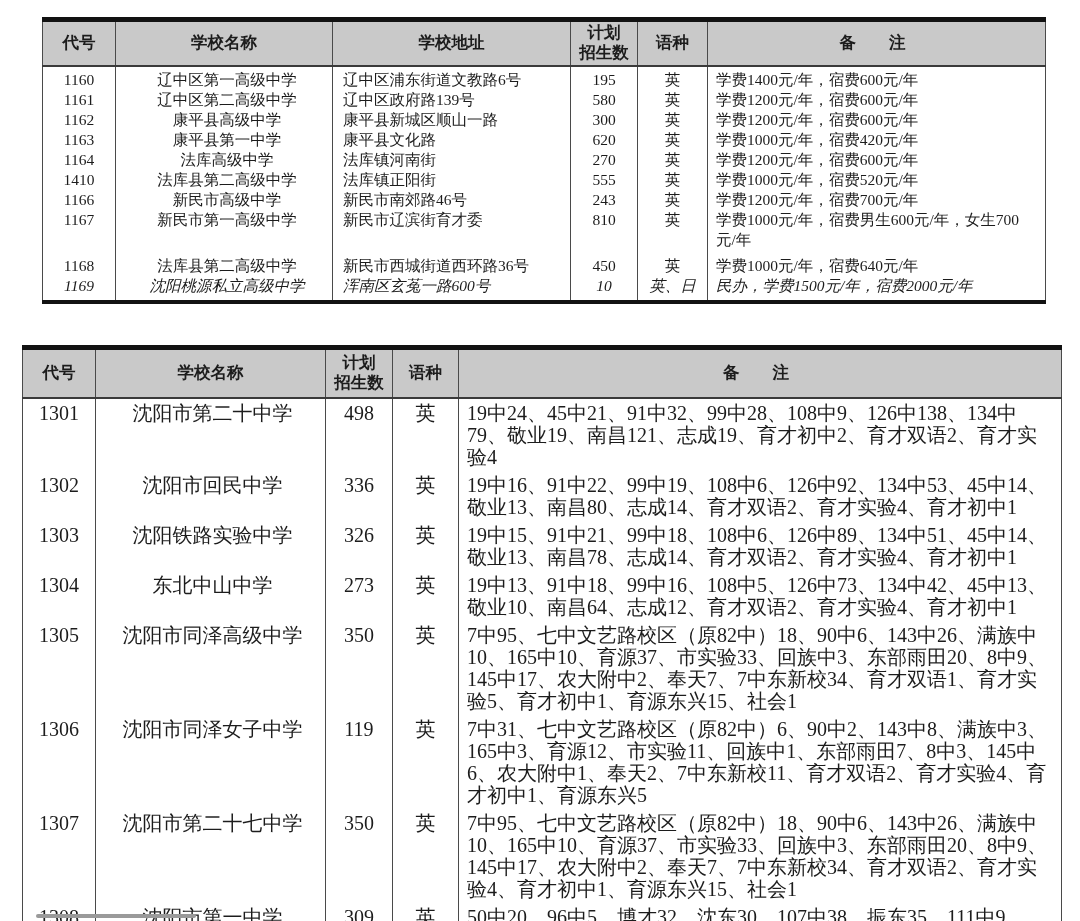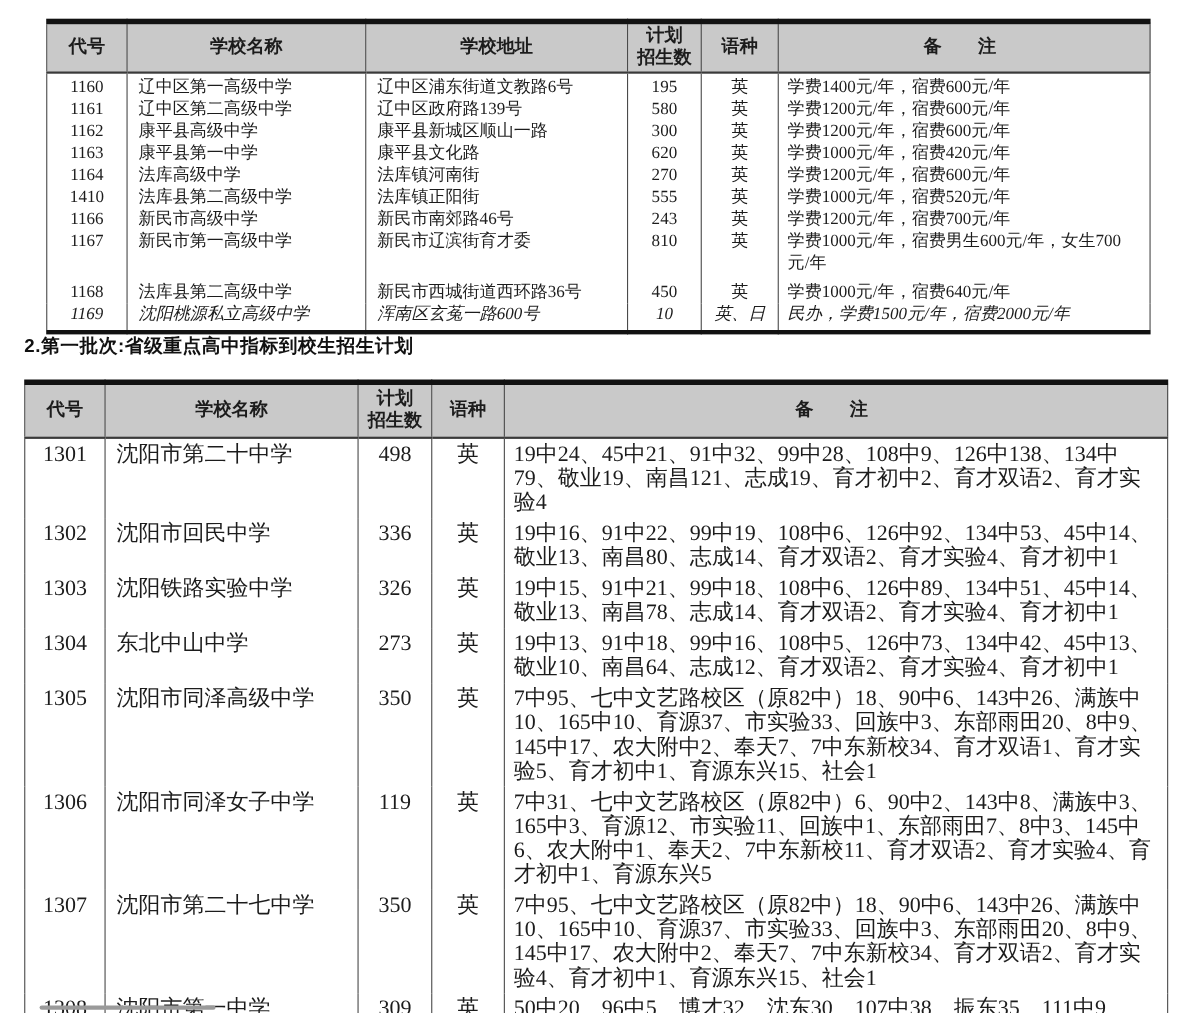--- a/index.html
+++ b/index.html
@@ -58,21 +58,21 @@
   .t2 td {
     font-size: 20px; line-height: 22px;
     vertical-align: top; padding: 3px 6px 3px 6px;
   }
 
   
   th + th, td + td { border-left: 1px solid #4a4a4a; }
 
   
   .c-code  { width: 73px;  text-align: center; }
-  .c-name  { width: 217px; text-align: left; padding-left: 10px !important; }
+  .c-name  { width: 217px; text-align: center; padding-left: 10px !important; }
   .c-addr  { width: 238px; text-align: left; padding-left: 10px !important; margin-left: 45px; }
   .c-num   { width: 67px;  text-align: center; }
   .c-lang  { width: 70px;  text-align: center; }
   .c-note  { text-align: left; padding-left: 8px !important; padding-right: 8px !important; }
   .t2 .c-name { width: 230px; }
   .t2 .c-lang { width: 66px; }
   th.c-name, th.c-addr, th.c-note { text-align: center; padding-left: 0 !important; }
 
   
   .section-title {
@@ -182,21 +182,20 @@
           <td class="c-code">1169</td>
           <td class="c-name">沈阳桃源私立高级中学</td>
           <td class="c-addr">浑南区玄菟一路600号</td>
           <td class="c-num">10</td>
           <td class="c-lang">英、日</td>
           <td class="c-note">民办，学费1500元/年，宿费2000元/年</td>
         </tr>
       </tbody>
   </table>
 
-  <div class="section-title">2.第一批次:省级重点高中指标到校生招生计划</div>
 
   <table class="t2" id="table2">
     <thead>
       <tr>
           <th class="c-code">代号</th>
           <th class="c-name">学校名称</th>
           <th class="c-num">计划
 招生数</th>
           <th class="c-lang">语种</th>
           <th class="c-note">备　　注</th>

